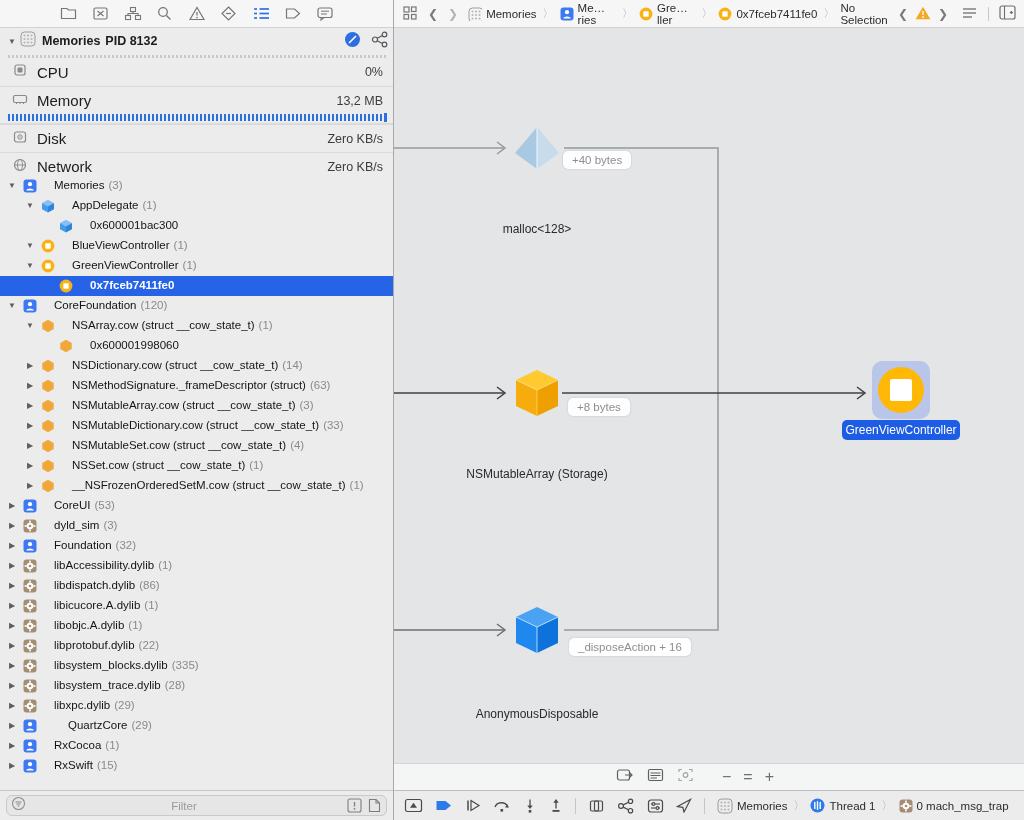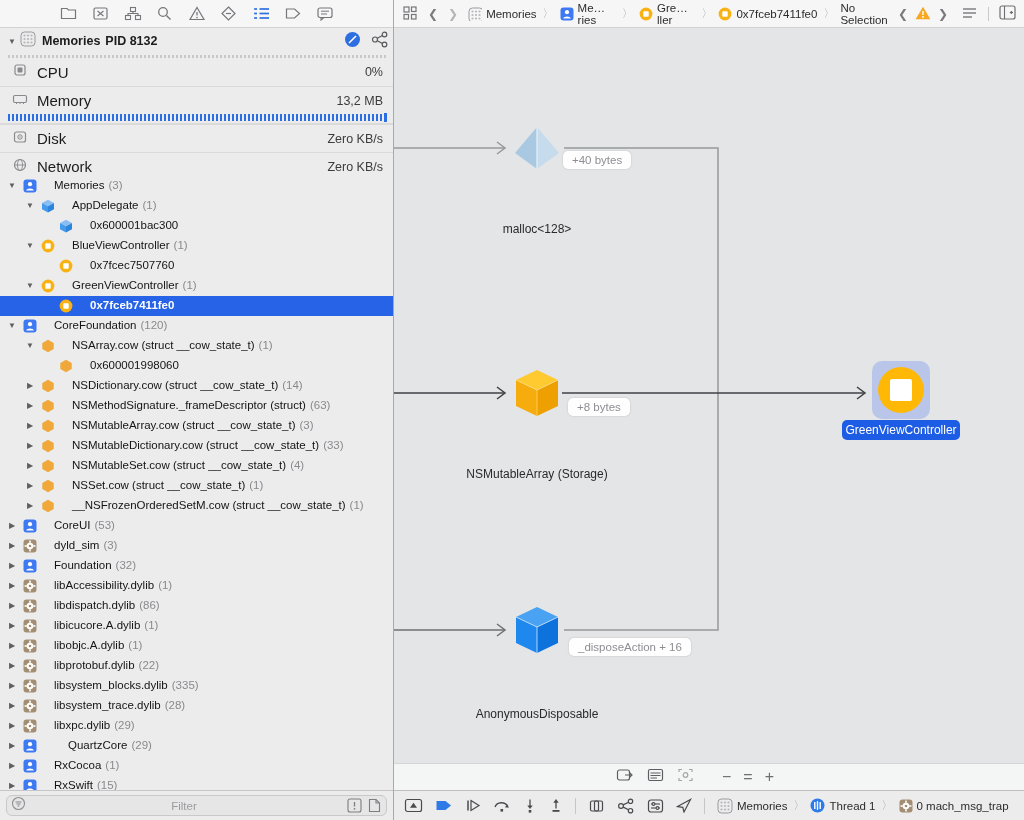--- a/index.html
+++ b/index.html
@@ -256,27 +256,20 @@
       </div>
       <div class="trow">
         <span class="disc" style="left:24px">▼</span>
         <span class="ticon" style="left:41px"><svg width="14" height="14">
             <circle cx="7" cy="7" r="6.4" fill="#F9B214"></circle>
             <rect x="4.3" y="4.3" width="5.4" height="5.4" rx="0.8" fill="#fff"></rect>
           </svg></span>
         <span class="tlabel" style="left:60px">BlueViewController<span class="tcount">(1)</span></span>
       </div>
       <div class="trow">
-        <span class="ticon" style="left:59px"><svg width="14" height="14">
-            <circle cx="7" cy="7" r="6.4" fill="#F9B214"></circle>
-            <rect x="4.3" y="4.3" width="5.4" height="5.4" rx="0.8" fill="#fff"></rect>
-          </svg></span>
-        <span class="tlabel" style="left:78px">0x7fcec7507760</span>
-      </div>
-      <div class="trow">
         <span class="disc" style="left:24px">▼</span>
         <span class="ticon" style="left:41px"><svg width="14" height="14">
             <circle cx="7" cy="7" r="6.4" fill="#F9B214"></circle>
             <rect x="4.3" y="4.3" width="5.4" height="5.4" rx="0.8" fill="#fff"></rect>
           </svg></span>
         <span class="tlabel" style="left:60px">GreenViewController<span class="tcount">(1)</span></span>
       </div>
       <div class="trow sel">
         <span class="ticon" style="left:59px"><svg width="14" height="14">
             <circle cx="7" cy="7" r="6.4" fill="#F9B214"></circle>

